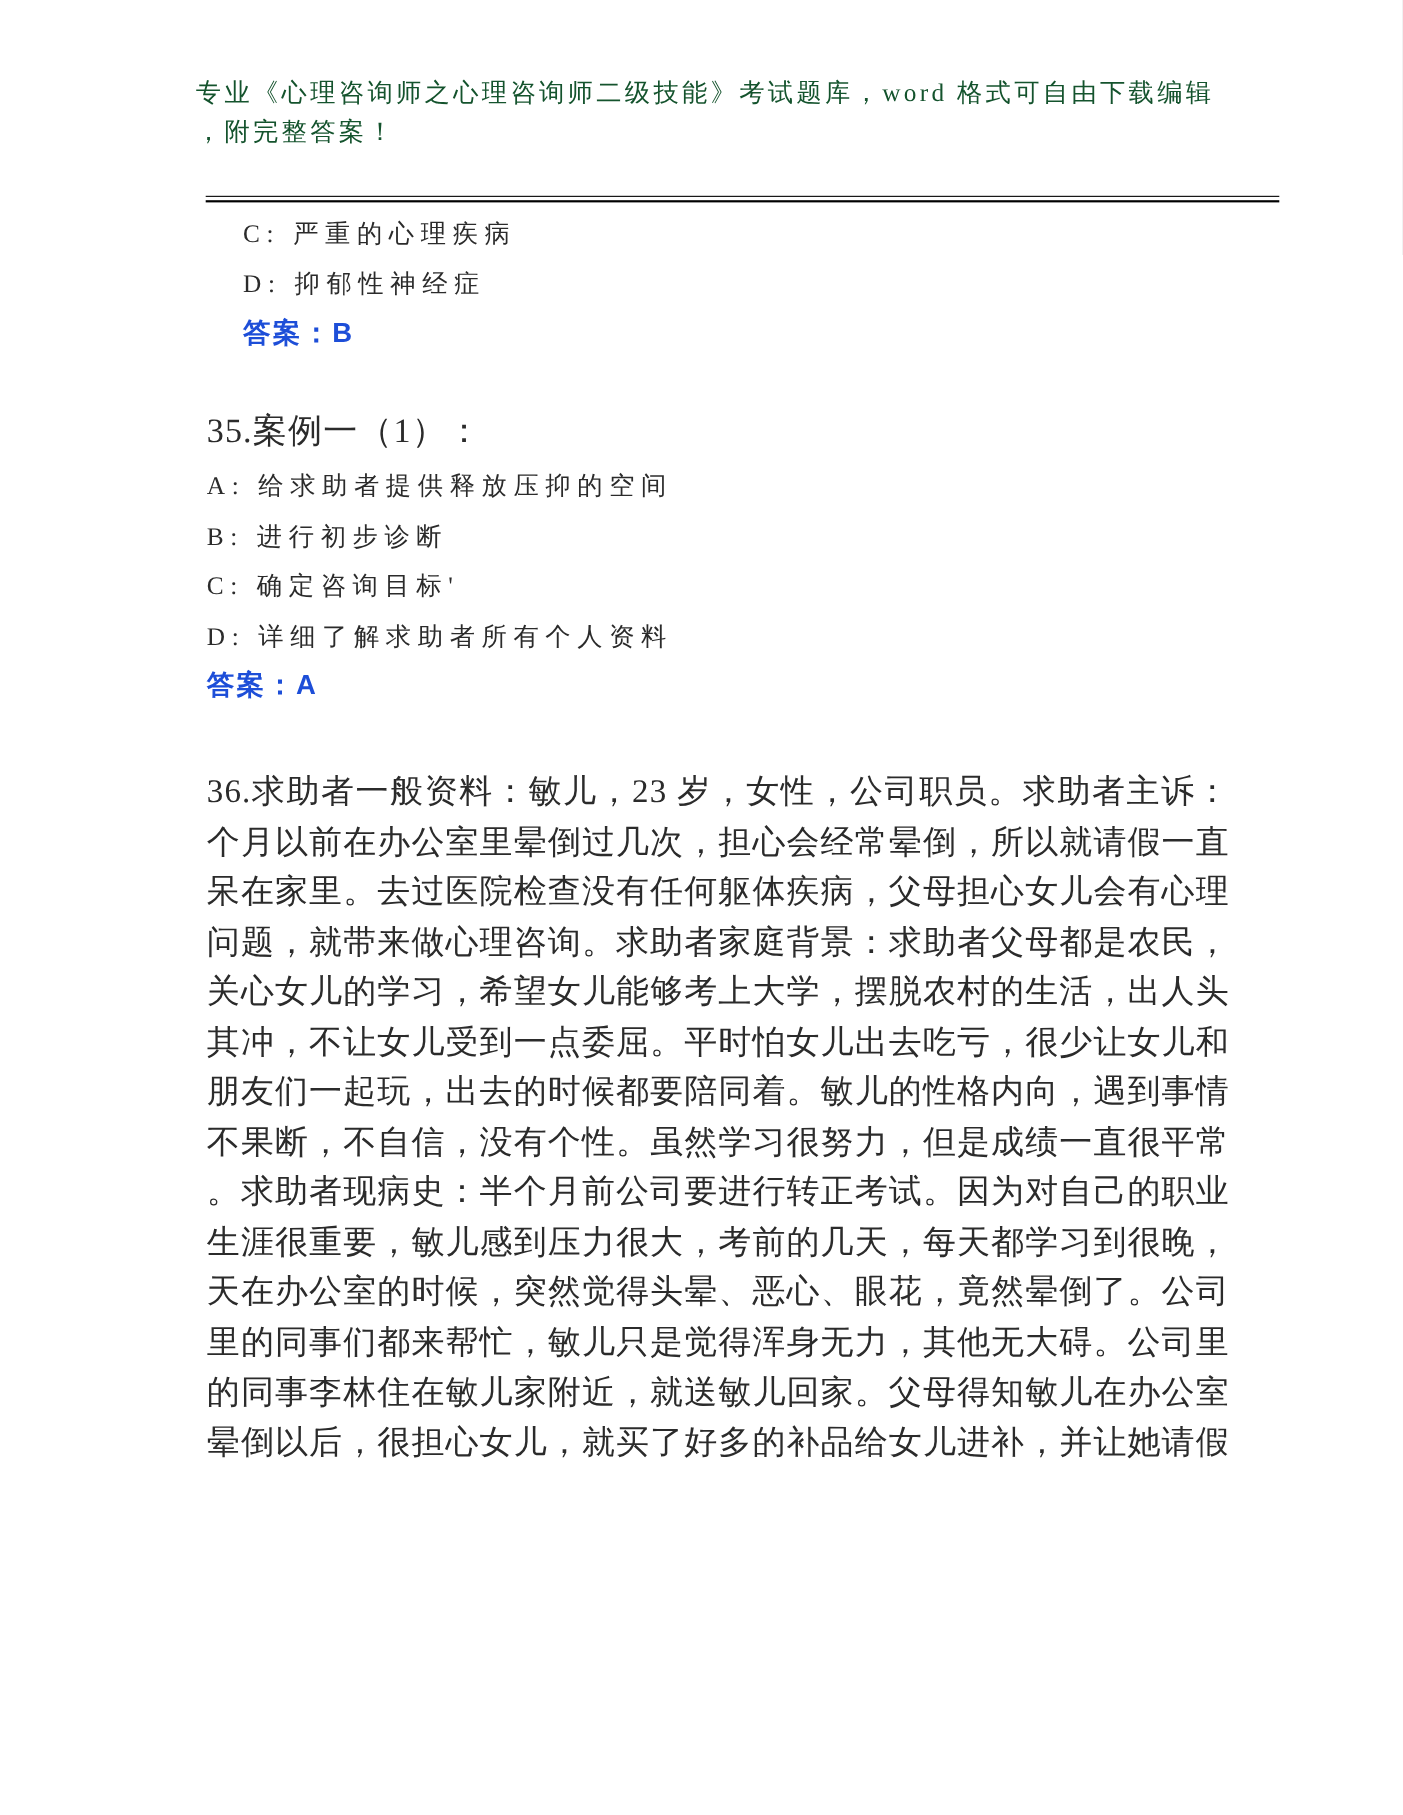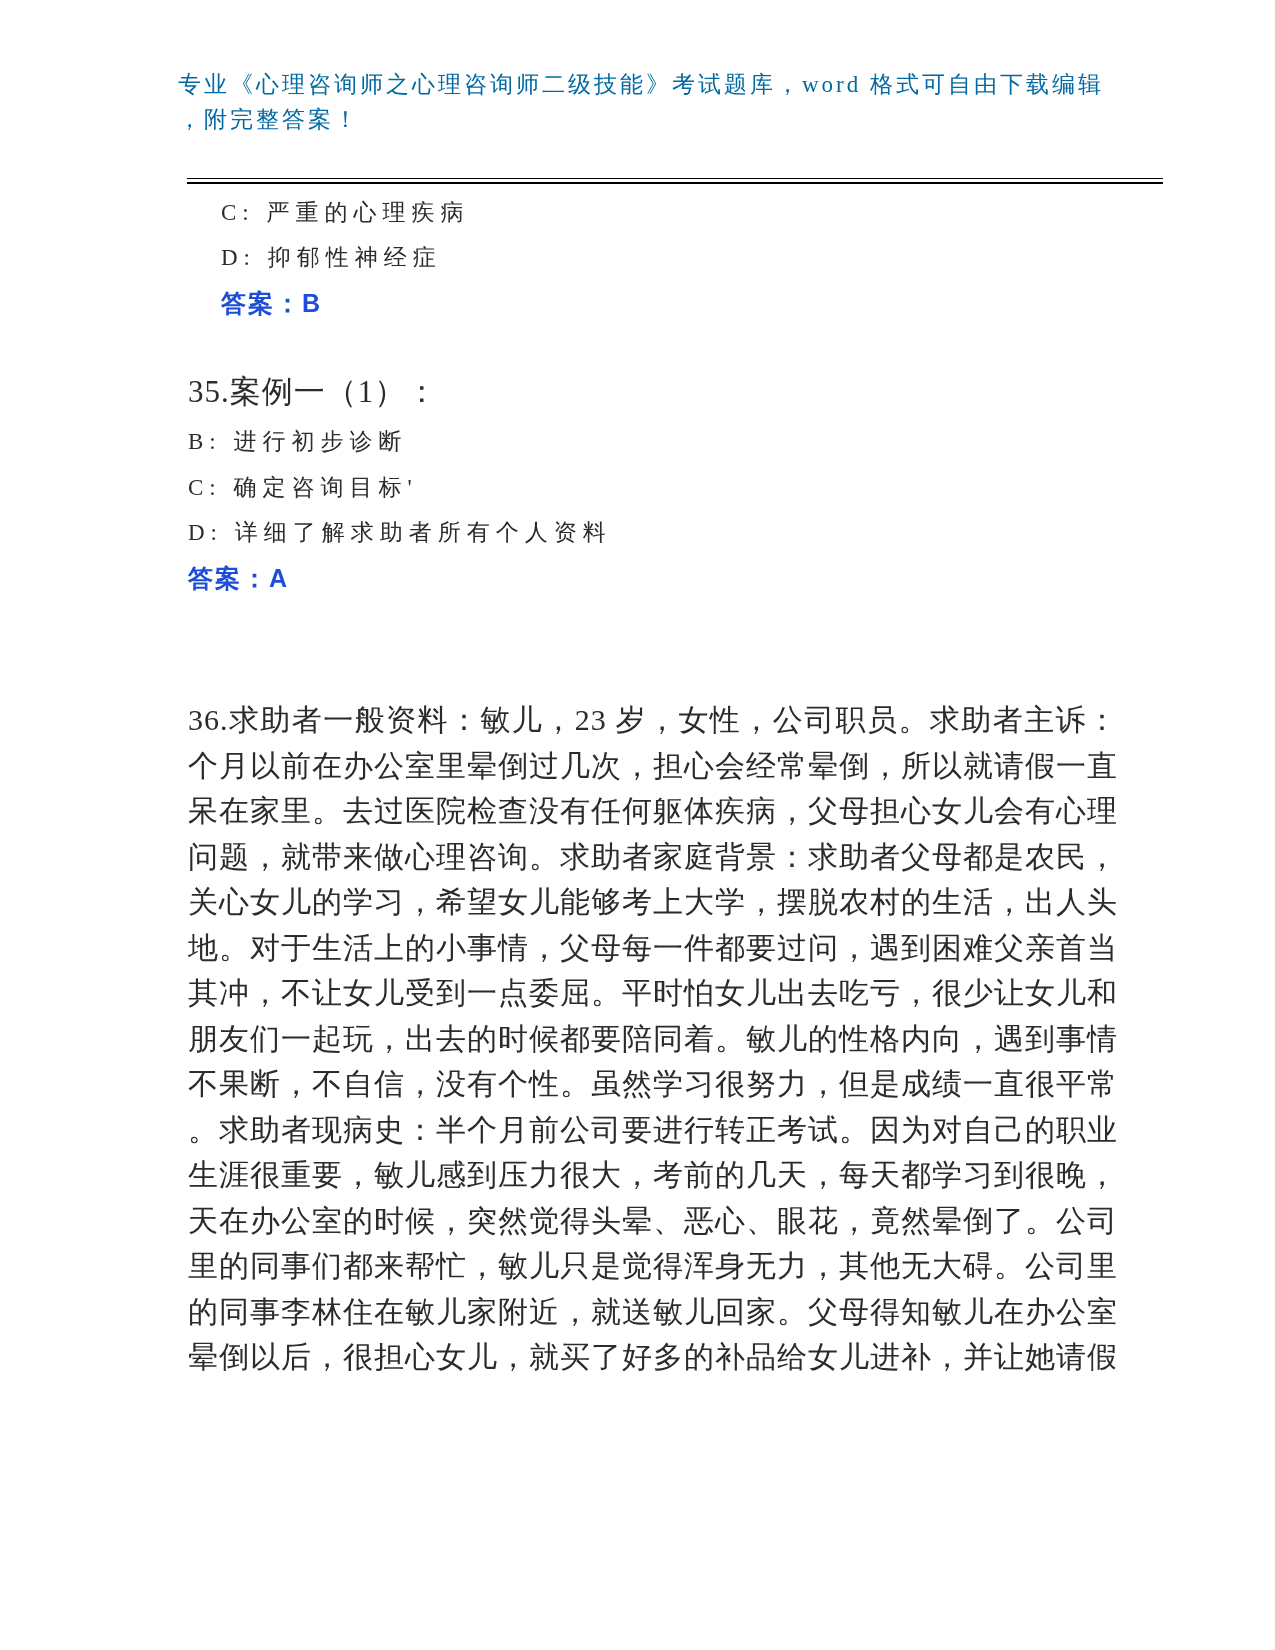--- a/index.html
+++ b/index.html
@@ -16,21 +16,21 @@
 
   
   .doc-header {
     position: absolute;
     left: 178px;
     top: 67px;
     width: 950px;
     font-size: 23px;
     line-height: 35px;
     letter-spacing: 3px;
-    color: #0369a1;
+    color: #14532d;
   }
   .header-rule {
     position: absolute;
     left: 187px;
     top: 178px;
     width: 976px;
     height: 3px;
     border-top: 1px solid #000;
     border-bottom: 2px solid #000;
   }
@@ -97,34 +97,34 @@
 
   <div class="q-block q34-block">
     <div class="option-line">C: 严重的心理疾病</div>
     <div class="option-line">D: 抑郁性神经症</div>
     <div class="answer-line">答案：B</div>
   </div>
 
   <div class="q-block q35-block">
     <div class="q-title">35.案例一（1）：</div>
     <div class="q35-options">
+      <div class="option-line">A: 给求助者提供释放压抑的空间</div>
       <div class="option-line">B: 进行初步诊断</div>
       <div class="option-line">C: 确定咨询目标'</div>
       <div class="option-line">D: 详细了解求助者所有个人资料</div>
       <div class="answer-line">答案：A</div>
     </div>
   </div>
 
   <div class="q36-block">
     <div class="para-line">36.求助者一般资料：敏儿，23 岁，女性，公司职员。求助者主诉：半</div>
     <div class="para-line">个月以前在办公室里晕倒过几次，担心会经常晕倒，所以就请假一直</div>
     <div class="para-line">呆在家里。去过医院检查没有任何躯体疾病，父母担心女儿会有心理</div>
     <div class="para-line">问题，就带来做心理咨询。求助者家庭背景：求助者父母都是农民，</div>
     <div class="para-line">关心女儿的学习，希望女儿能够考上大学，摆脱农村的生活，出人头</div>
-    <div class="para-line">地。对于生活上的小事情，父母每一件都要过问，遇到困难父亲首当</div>
     <div class="para-line">其冲，不让女儿受到一点委屈。平时怕女儿出去吃亏，很少让女儿和</div>
     <div class="para-line">朋友们一起玩，出去的时候都要陪同着。敏儿的性格内向，遇到事情</div>
     <div class="para-line">不果断，不自信，没有个性。虽然学习很努力，但是成绩一直很平常</div>
     <div class="para-line">。求助者现病史：半个月前公司要进行转正考试。因为对自己的职业</div>
     <div class="para-line">生涯很重要，敏儿感到压力很大，考前的几天，每天都学习到很晚，</div>
     <div class="para-line">天在办公室的时候，突然觉得头晕、恶心、眼花，竟然晕倒了。公司</div>
     <div class="para-line">里的同事们都来帮忙，敏儿只是觉得浑身无力，其他无大碍。公司里</div>
     <div class="para-line">的同事李林住在敏儿家附近，就送敏儿回家。父母得知敏儿在办公室</div>
     <div class="para-line last">晕倒以后，很担心女儿，就买了好多的补品给女儿进补，并让她请假</div>
   </div>

